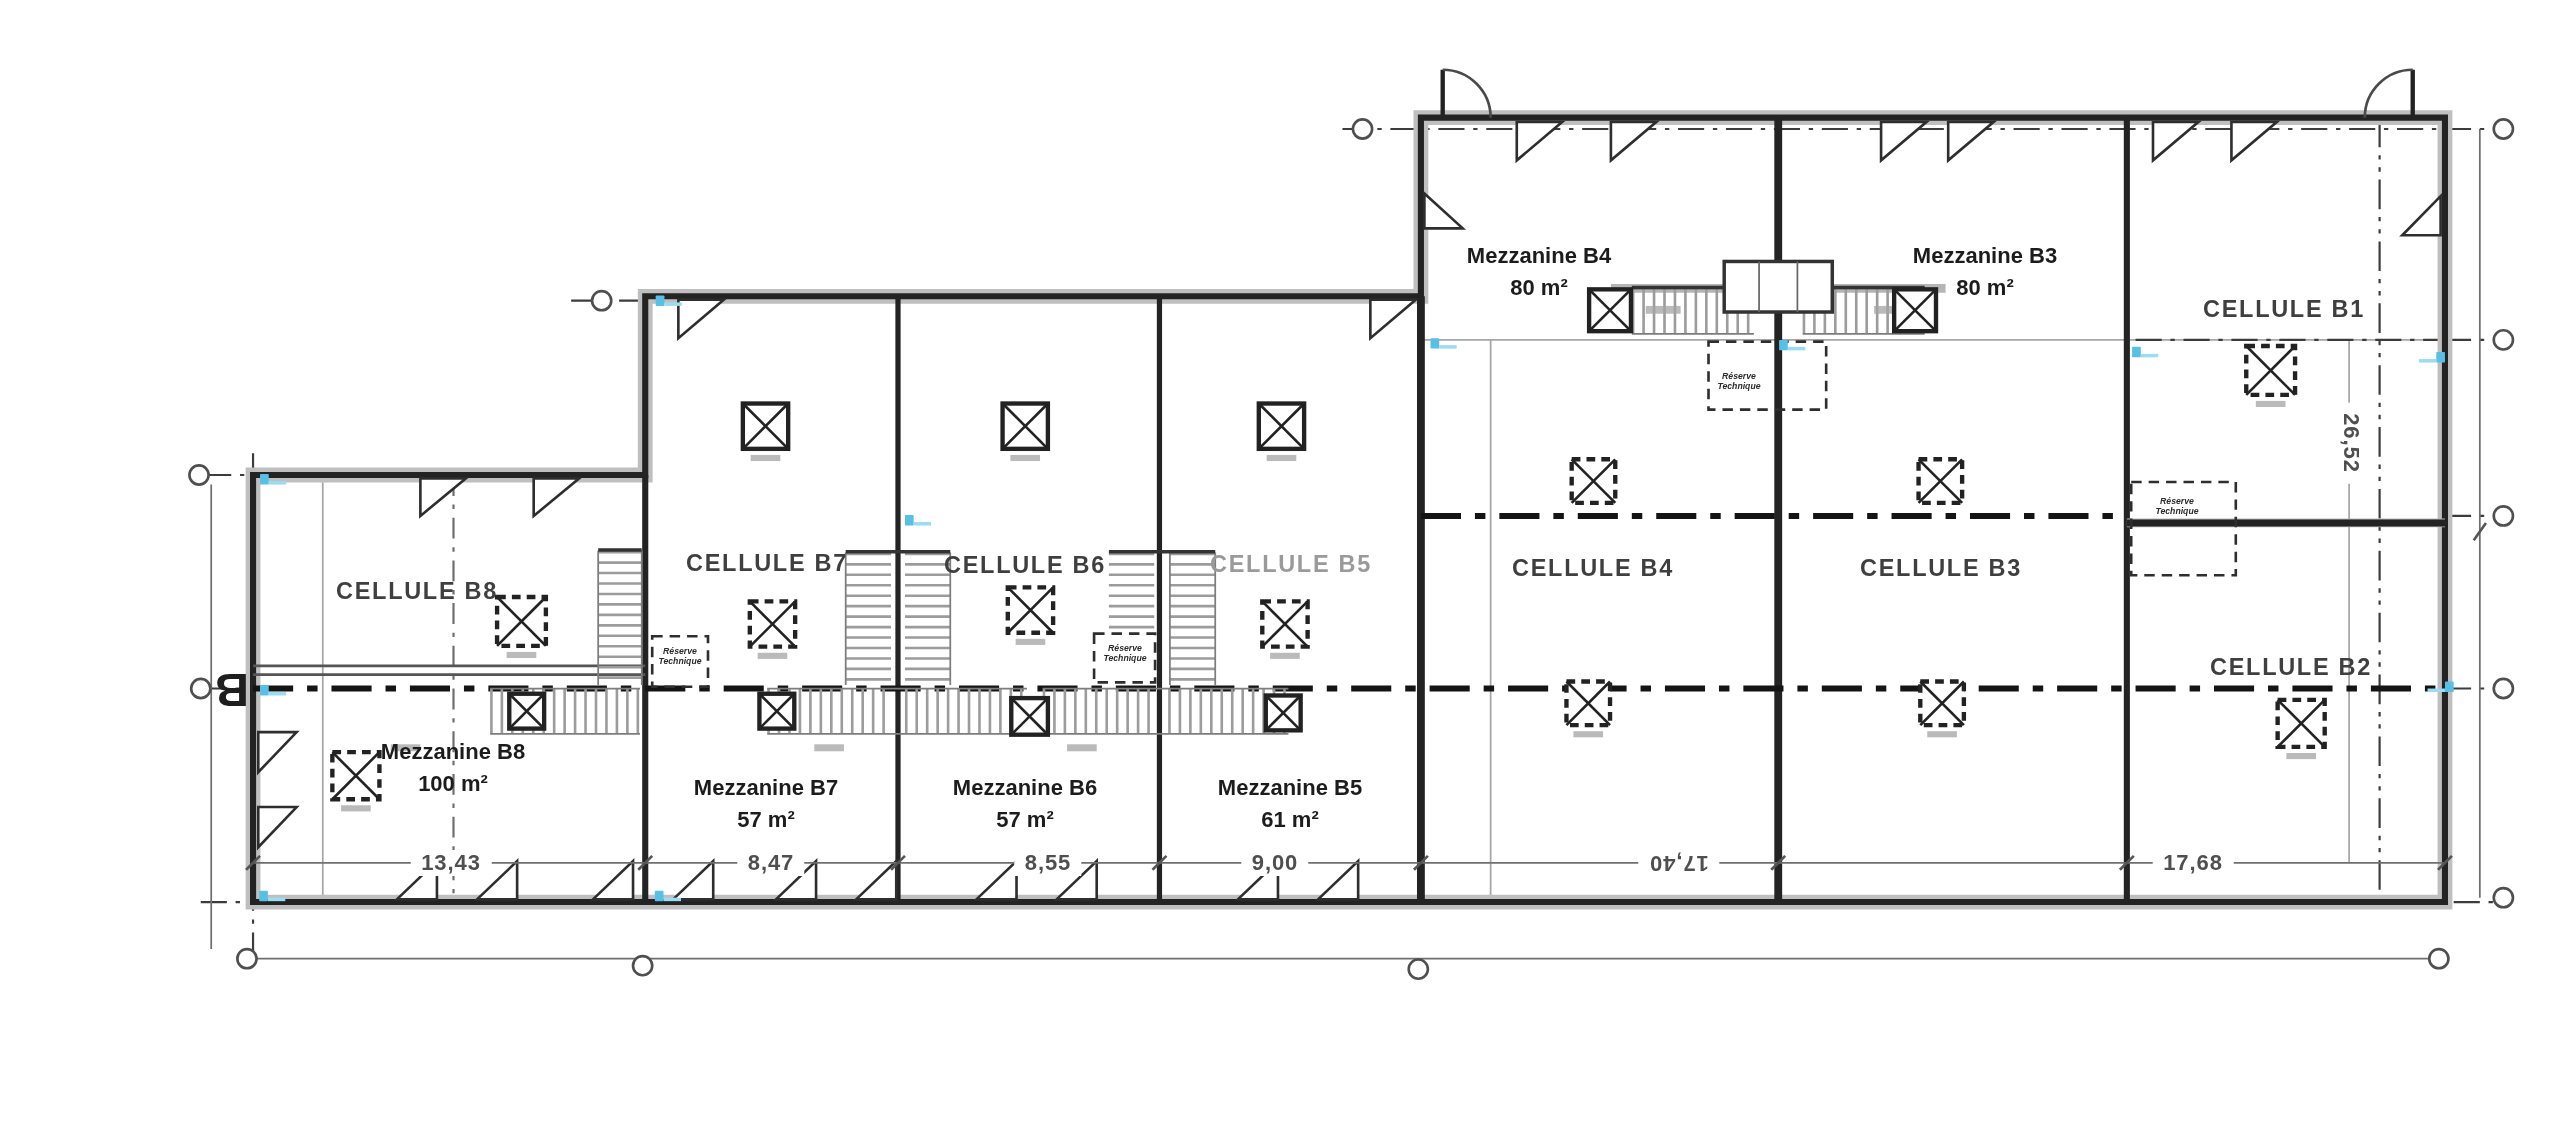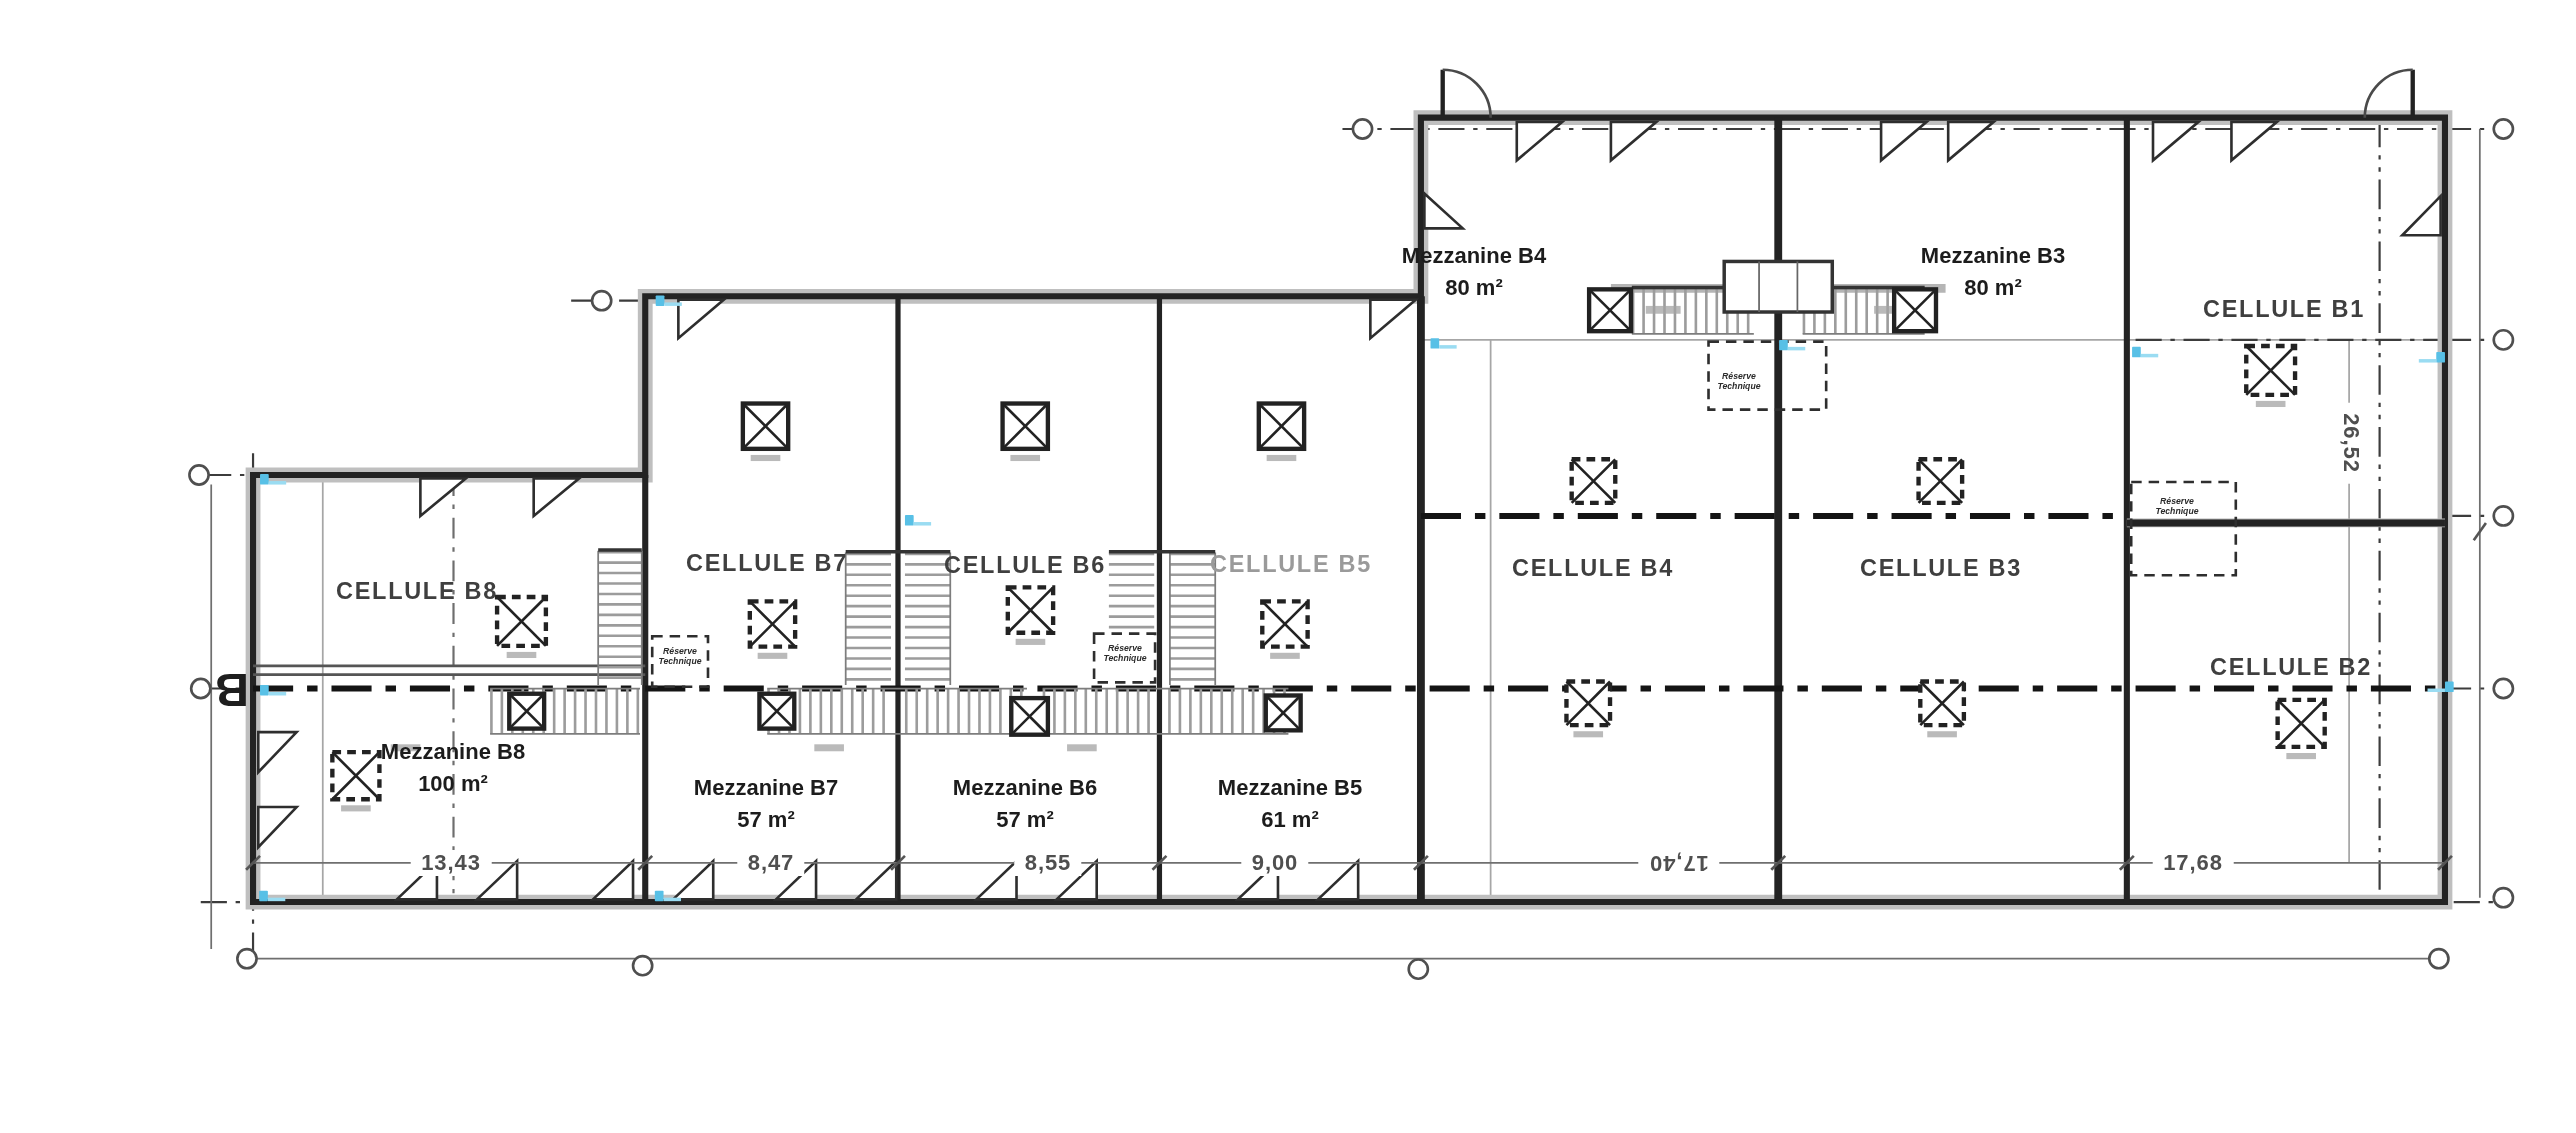--- a/index.html
+++ b/index.html
@@ -384,25 +384,25 @@
 
 <div class="lbl room" style="left:417px;top:551px;margin-top:40px;">CELLULE B8</div>
 <div class="lbl room" style="left:767px;top:563px;">CELLULE B7</div>
 <div class="lbl room" style="left:1025px;top:565px;">CELLULE B6</div>
 <div class="lbl room lite" style="left:1291px;top:564px;">CELLULE B5</div>
 <div class="lbl room" style="left:1593px;top:568px;">CELLULE B4</div>
 <div class="lbl room" style="left:1941px;top:568px;">CELLULE B3</div>
 <div class="lbl room" style="left:2284px;top:309px;">CELLULE B1</div>
 <div class="lbl room" style="left:2291px;top:667px;">CELLULE B2</div>
 
-<div class="lbl mezz" style="left:1474px;top:272px;">
+<div class="lbl mezz" style="left:1539px;top:272px;">
   <div>Mezzanine B4</div>
   <div>80 m²</div>
 </div>
-<div class="lbl mezz" style="left:1985px;top:272px;margin-left:8px;">
+<div class="lbl mezz" style="left:1985px;top:272px;">
   <div>Mezzanine B3</div>
   <div>80 m²</div>
 </div>
 <div class="lbl mezz" style="left:453px;top:768px;">
   <div>Mezzanine B8</div>
   <div>100 m²</div>
 </div>
 <div class="lbl mezz" style="left:766px;top:804px;">
   <div>Mezzanine B7</div>
   <div>57 m²</div>

